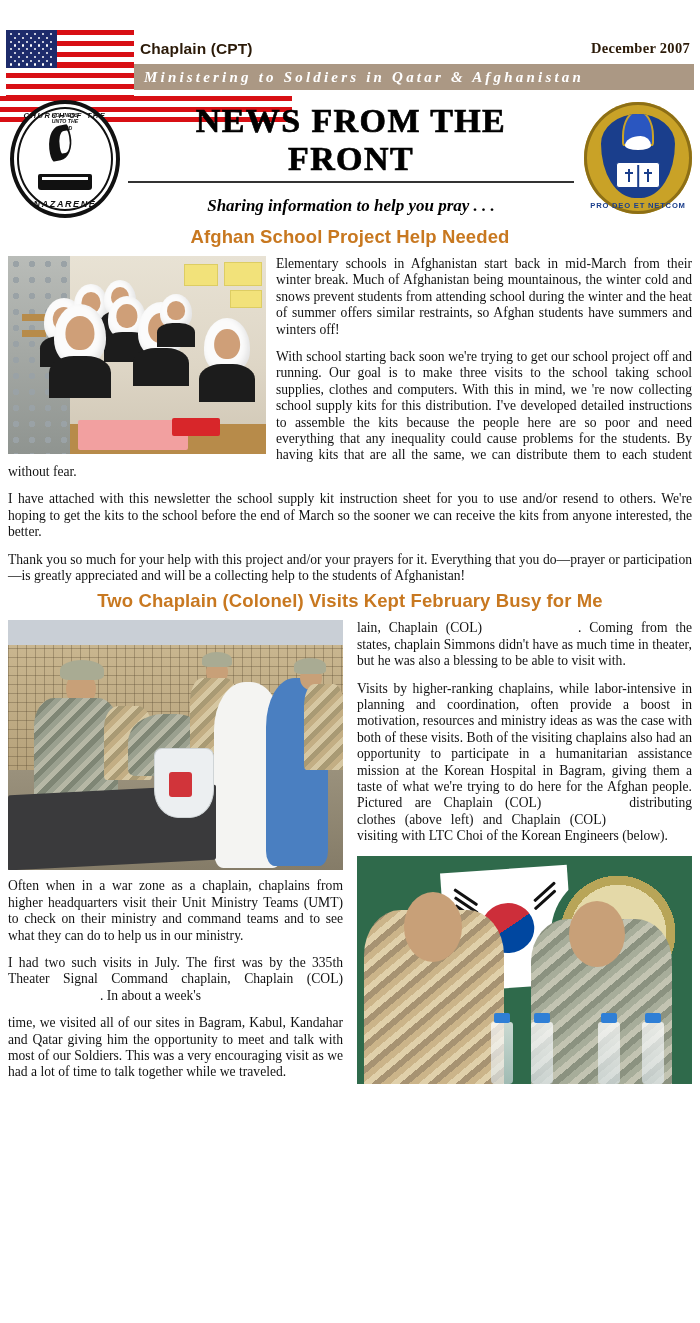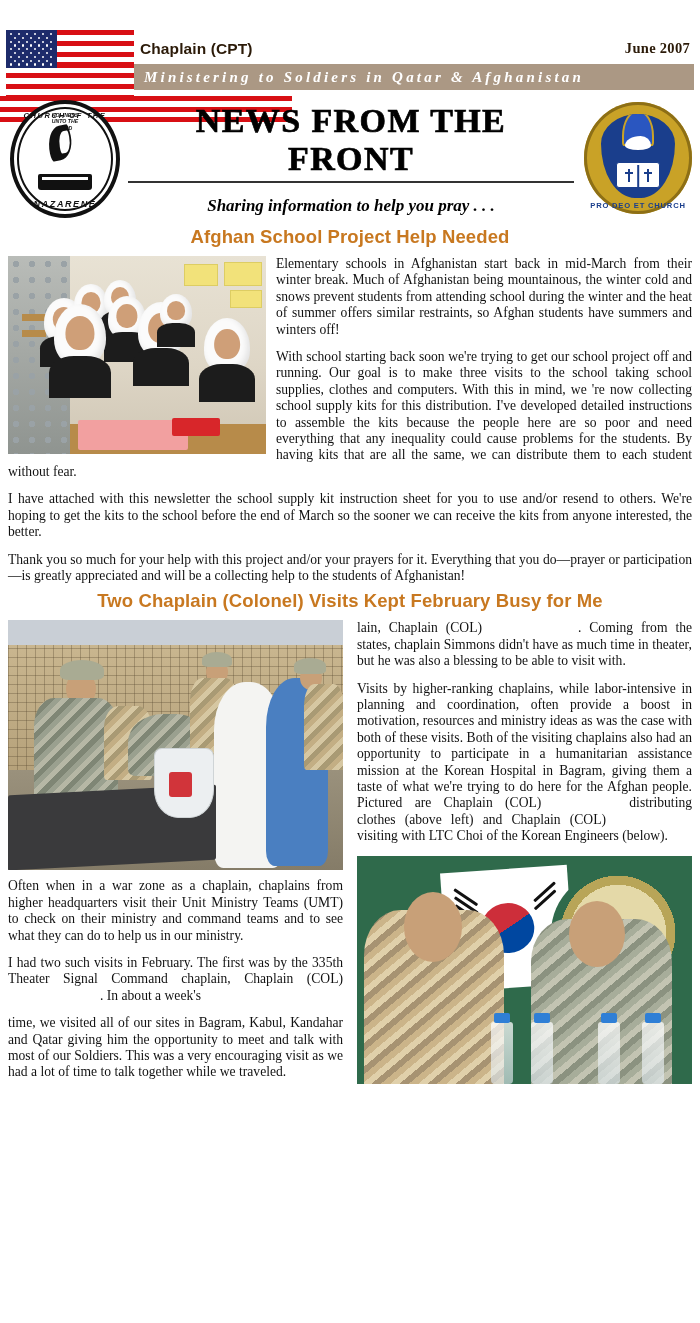--- a/index.html
+++ b/index.html
@@ -396,21 +396,21 @@
         <div class="star" style="left: 44px; top: 33.4px;"></div>
       </div>
   </div>
   <div class="flagband" id="flagband">
       <div class="s" style="top: 0px;"></div>
       <div class="s" style="top: 10.5px;"></div>
       <div class="s" style="top: 21px;"></div>
     </div>
 
   <div class="ch-title">Chaplain (CPT)</div>
-  <div class="ch-date">June  2007</div>
+  <div class="ch-date">December  2007</div>
 
   <div class="tagband">
     <span>Ministering to Soldiers in Qatar &amp; Afghanistan</span>
   </div>
 </div>
 
 <div class="logorow">
 
   <div class="nazlogo">
     <div class="ring"></div>
@@ -434,21 +434,21 @@
   <div class="corpslogo">
     <div class="corps-outer"></div>
     <div class="corps-inner">
       <div class="corps-mitre"></div>
       <div class="corps-dove"></div>
       <div class="corps-book">
         <div class="corps-cross" style="left:7px; top:6px;"></div>
         <div class="corps-cross" style="right:7px; top:6px;"></div>
       </div>
     </div>
-    <div class="corps-motto">PRO DEO ET CHURCH</div>
+    <div class="corps-motto">PRO DEO ET NETCOM</div>
   </div>
 </div>
 
 <div class="article">
   <div class="headline">Afghan School Project Help Needed</div>
 
   <div class="photo ph-classroom">
     <div class="cls-wall"></div>
     <div class="cls-floorpat"></div>
     <div class="cls-note" style="left:176px; top:8px;  width:34px; height:22px;"></div>
@@ -531,21 +531,21 @@
       <div class="burqa-white" style="left:206px; top:62px; width:68px; height:186px;"></div>
       <div class="burqa-blue" style="left:258px; top:58px; width:62px; height:188px;"></div>
       <div class="head" style="left:292px; top:46px; width:22px; height:24px;"></div>
       <div class="cap" style="left:286px; top:38px; width:32px; height:16px;"></div>
       <div class="dcu" style="left:296px; top:64px; width:40px; height:86px; border-radius:26% 26% 6% 6%;"></div>
       <div class="dist-table"></div>
       <div class="bag" style="left:146px; top:128px; width:60px; height:70px;"></div>
     </div>
 
     <p class="body">Often when in a war zone as a chaplain, chaplains from higher headquarters visit their Unit Ministry Teams (UMT) to check on their ministry and command teams and to see what they can do to help us in our ministry.</p>
-    <p class="body"><span>I had two such visits in February.  The first was by the 335th Theater Signal Command chaplain, Chaplain (COL)</span><span class="blank-name" style="width:92px;"></span><span>.  In about a week's</span></p>
+    <p class="body"><span>I had two such visits in July.  The first was by the 335th Theater Signal Command chaplain, Chaplain (COL)</span><span class="blank-name" style="width:92px;"></span><span>.  In about a week's</span></p>
     <p class="body">time, we visited all of our sites in Bagram, Kabul, Kandahar and Qatar giving him the opportunity to meet and talk with most of our Soldiers.  This was a very encouraging visit as we had a lot of time to talk together while we traveled.</p>
   </div>
 
   <div class="col">
 
     <p class="body"><span>lain, Chaplain (COL)</span><span class="blank-name" style="width:96px;"></span><span>.  Coming from the states, chaplain Simmons didn't have as much time in theater, but he was also a blessing to be able to visit with.</span></p>
 
     <p class="body"><span>Visits by higher-ranking chaplains, while labor-intensive in planning and coordination, often provide a boost in motivation, resources and ministry ideas as was the case with both of these visits.  Both of the visiting chaplains also had an opportunity to participate in a humanitarian assistance mission at the Korean Hospital in Bagram, giving them a taste of what we're trying to do here for the Afghan people.  Pictured are Chaplain (COL)</span><span class="blank-name" style="width:88px;"></span><span>distributing clothes (above left) and</span> <span>Chaplain (COL)</span><span class="blank-name" style="width:86px;"></span><span>visiting with LTC Choi of the Korean Engineers (below).</span></p>
 
     <div class="photo ph-korea">

